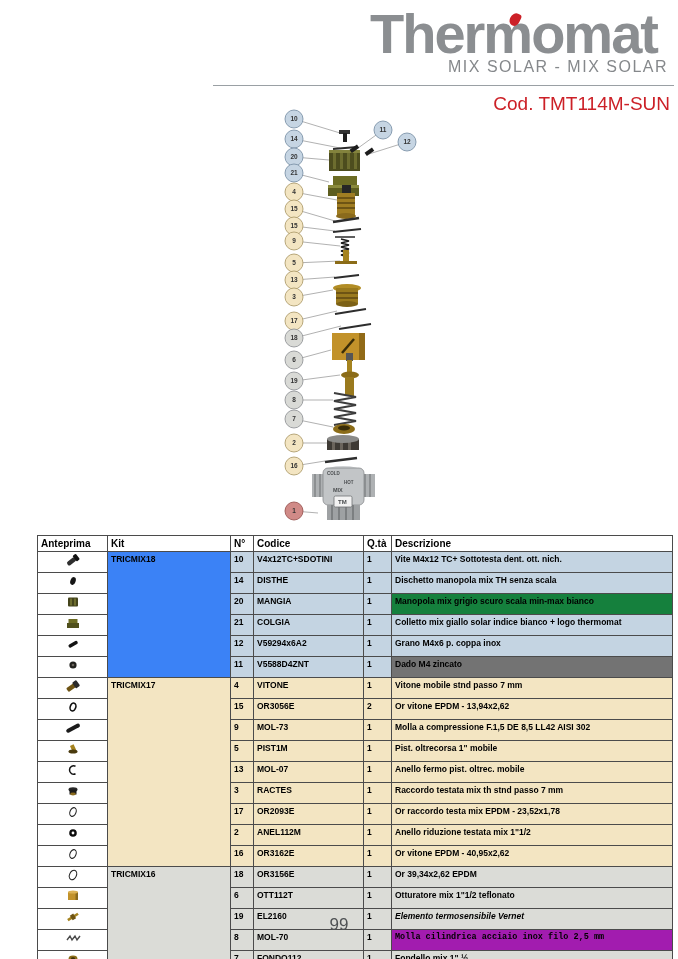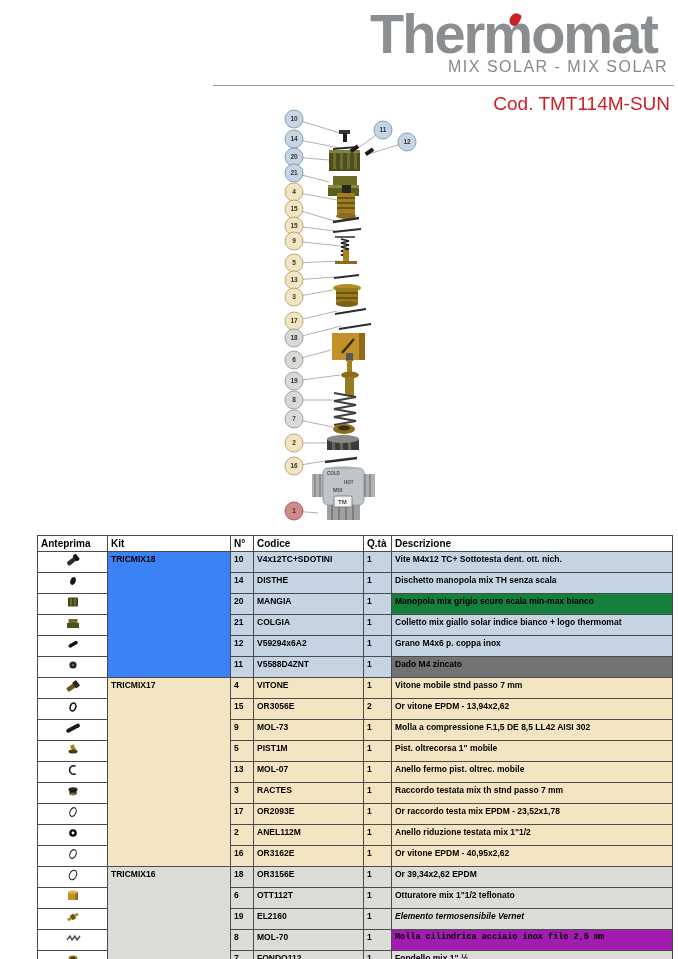--- a/index.html
+++ b/index.html
@@ -493,13 +493,14 @@
               </svg></td>
             <td style="background: rgb(219, 220, 215);">7</td>
             <td style="background: rgb(219, 220, 215);">FONDO112</td>
             <td style="background: rgb(219, 220, 215);">1</td>
             <td style="background: rgb(219, 220, 215);">Fondello mix 1" ½</td>
           </tr>
         </tbody>
     </table>
   </div>
 
+  <div id="page-num">99</div>
 </div>
 
 </body></html>

